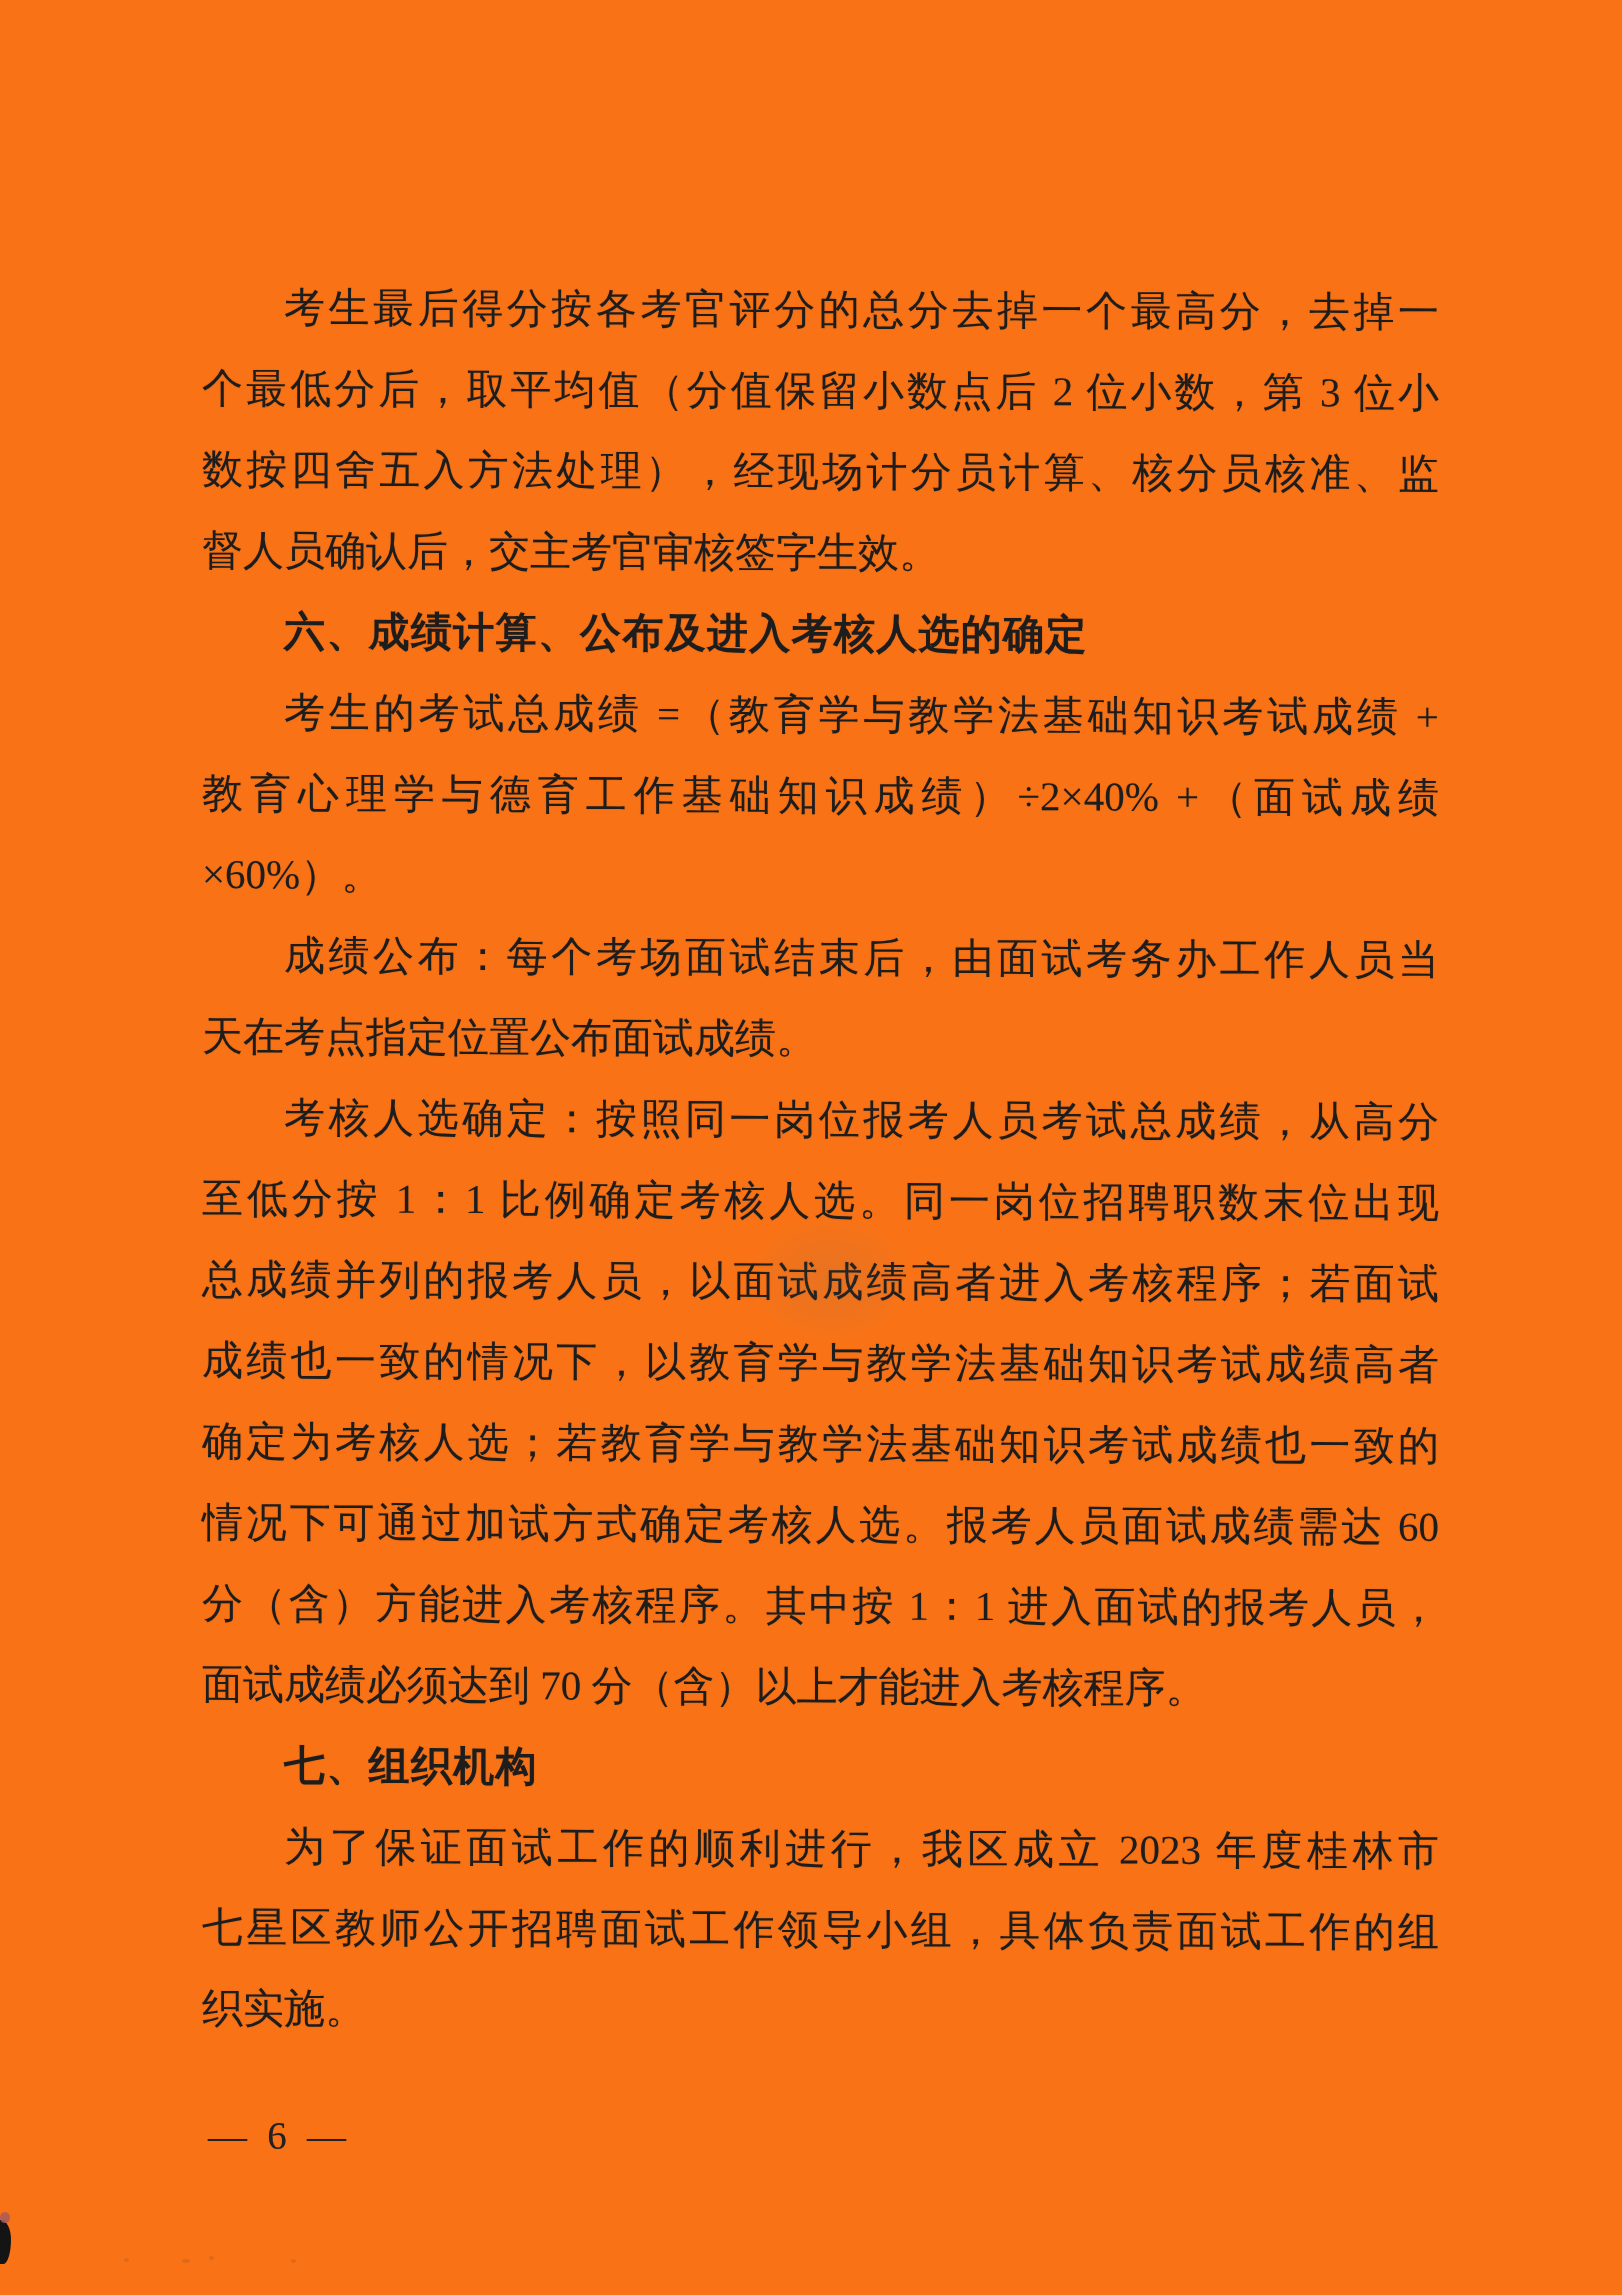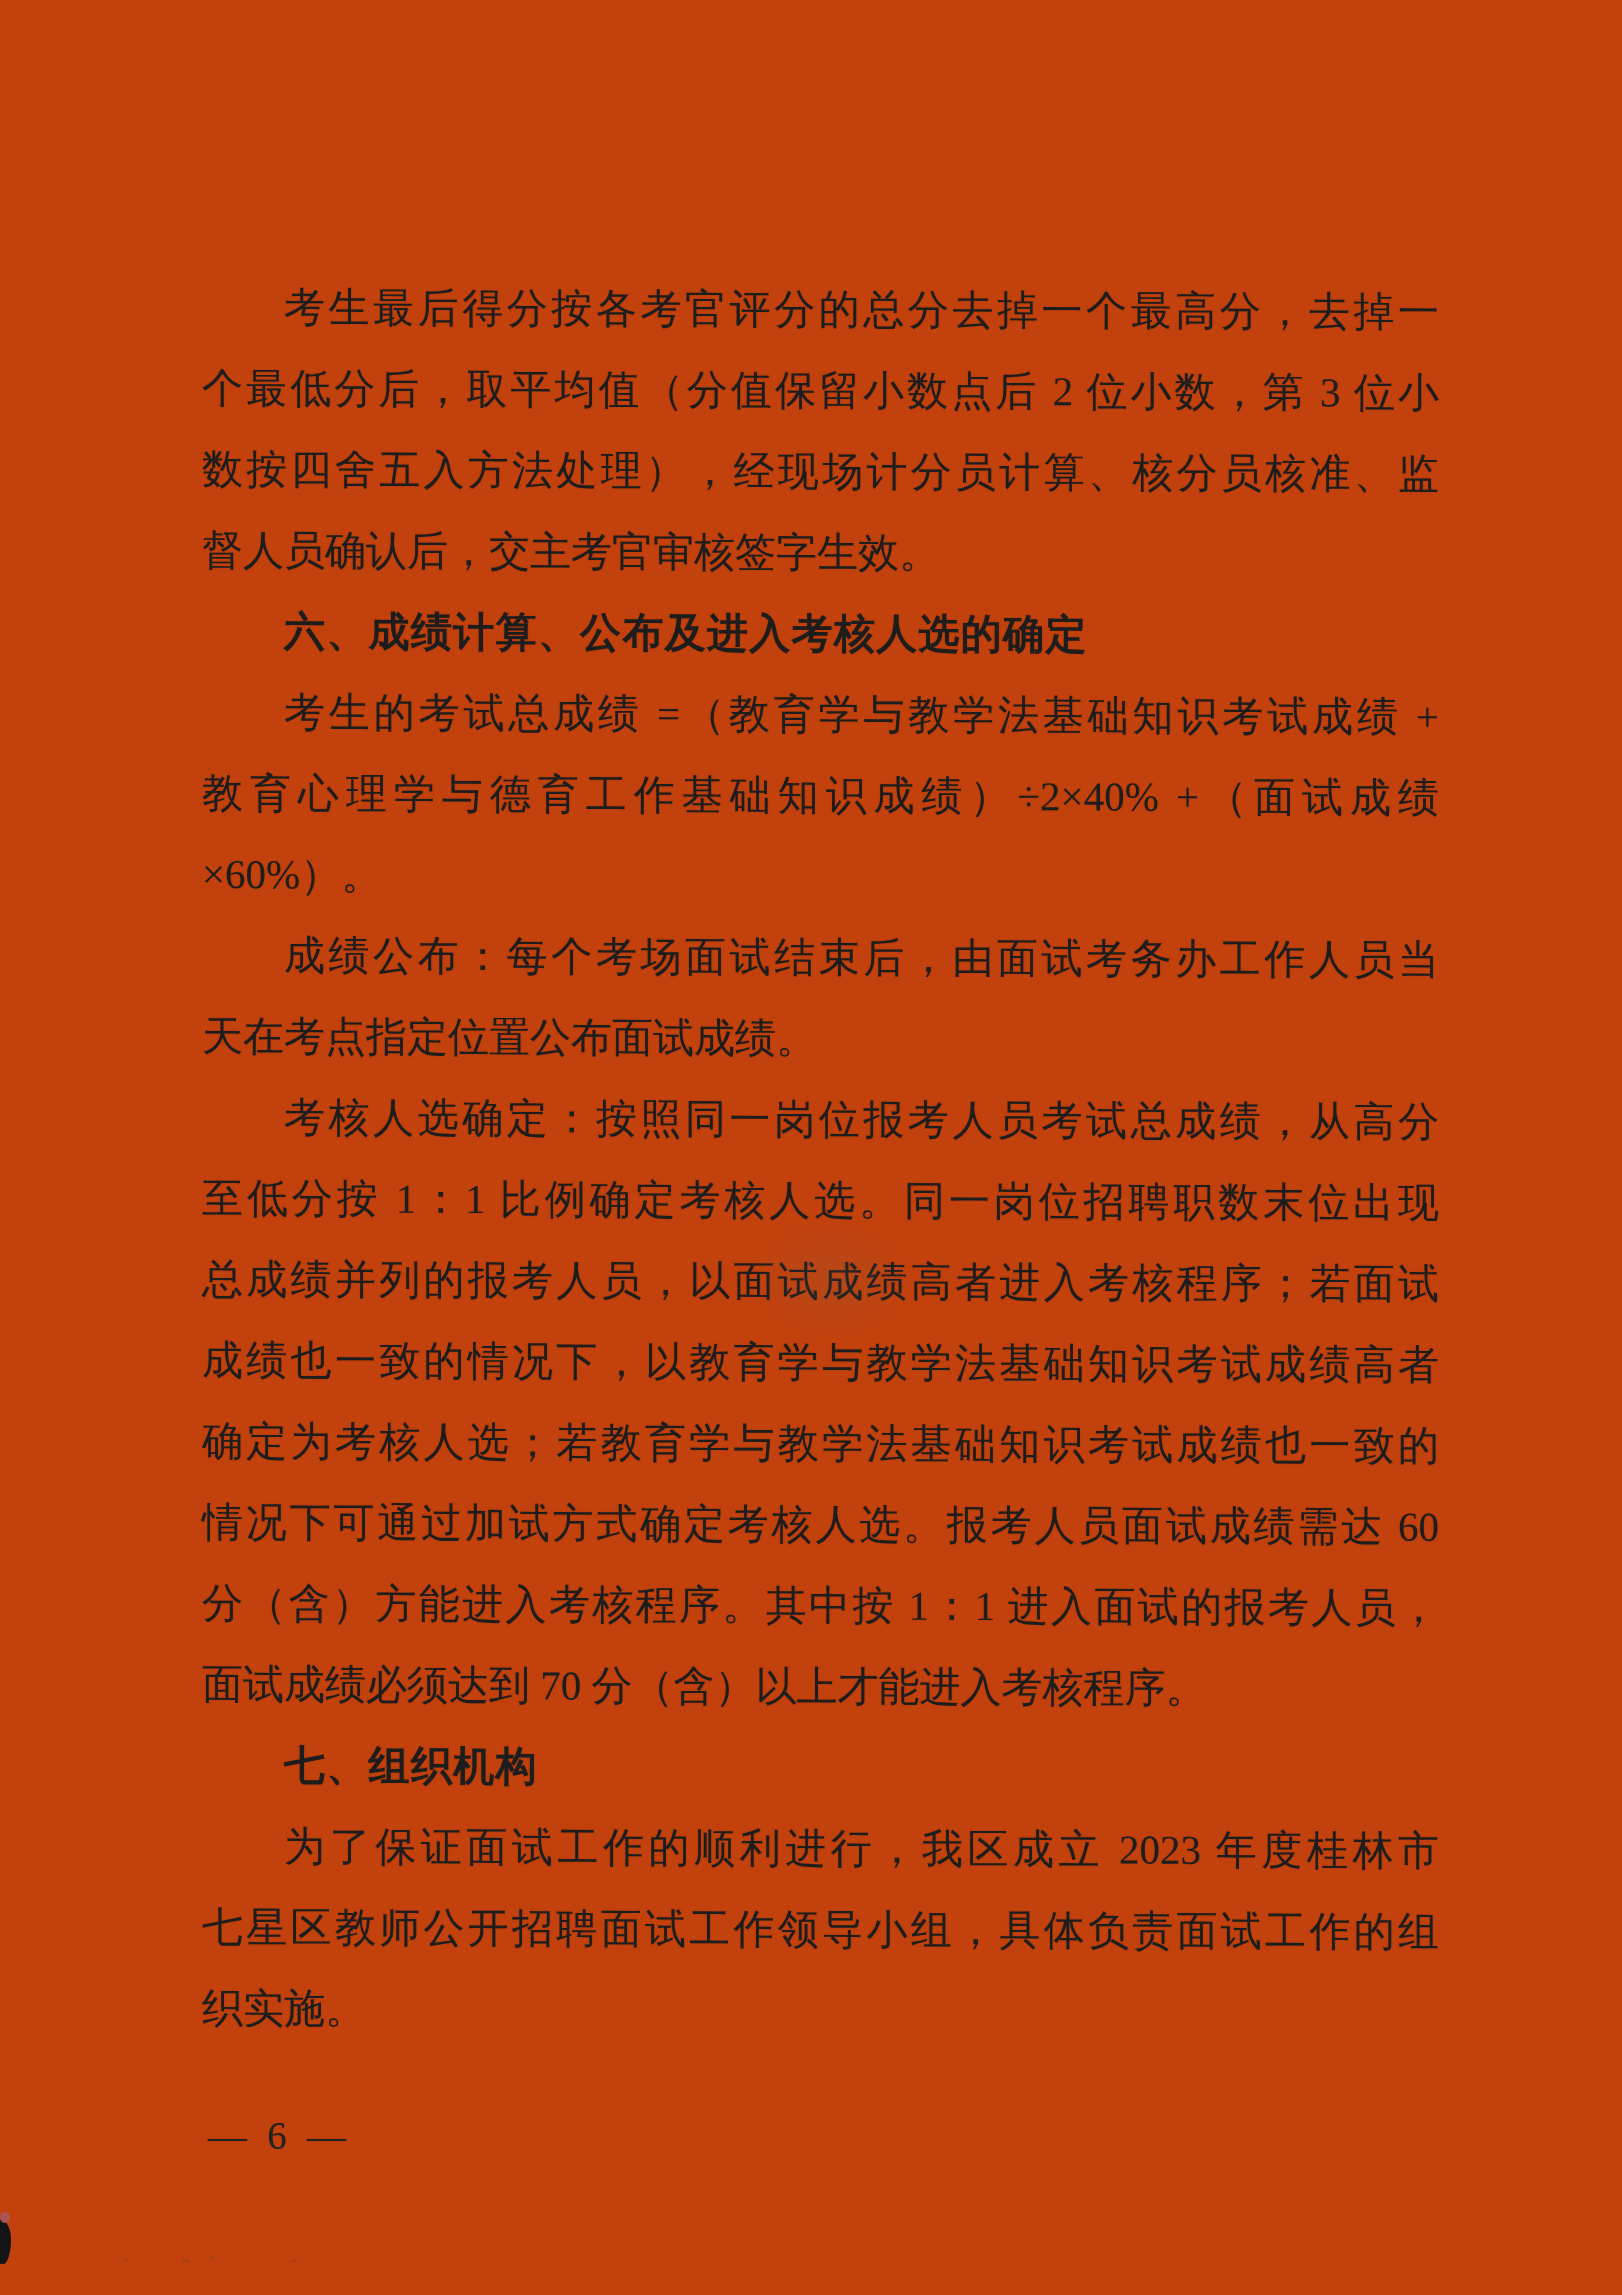--- a/index.html
+++ b/index.html
@@ -4,21 +4,21 @@
 <style>
   html, body {
     margin: 0;
     padding: 0;
     background: #ffffff;
   }
   .sheet {
     position: relative;
     width: 1622px;
     height: 2295px;
-    background: #c2410c;
+    background: #f97316;
     overflow: hidden;
     font-family: "Liberation Serif", "DejaVu Serif", serif;
     color: #1d1d1d;
   }
   
   .content {
     position: absolute;
     left: 202px;
     top: 267px;
     width: 1237px;

